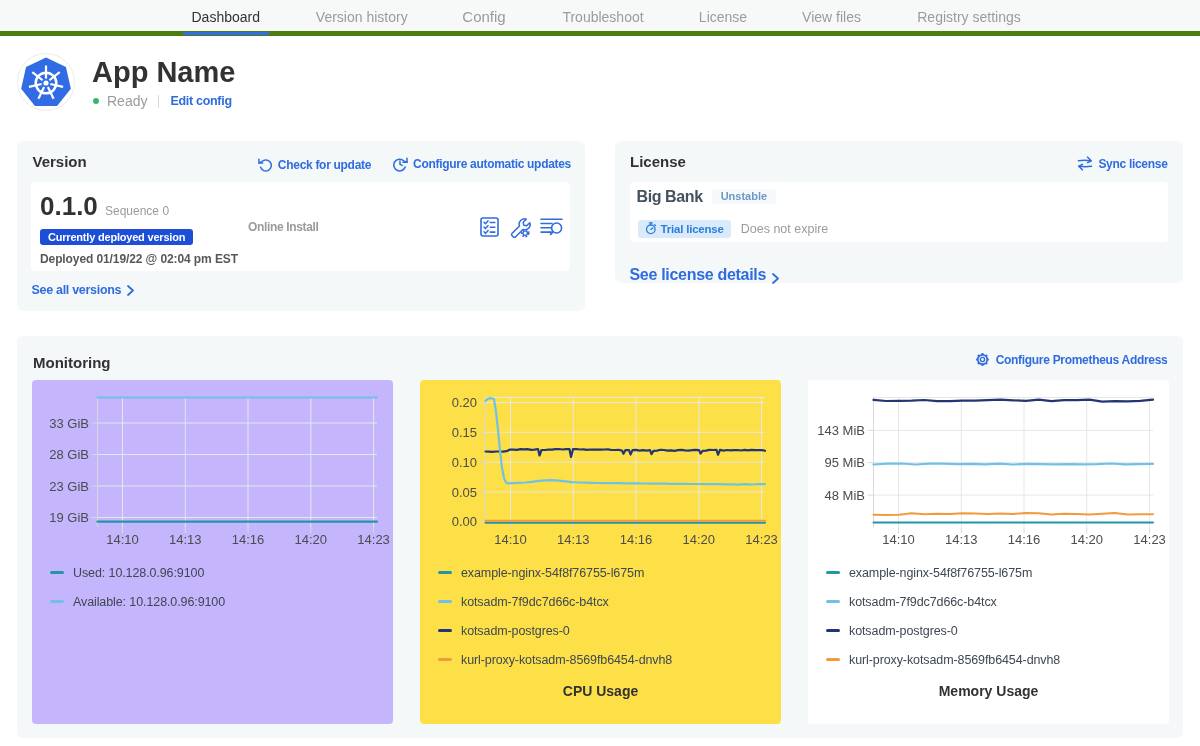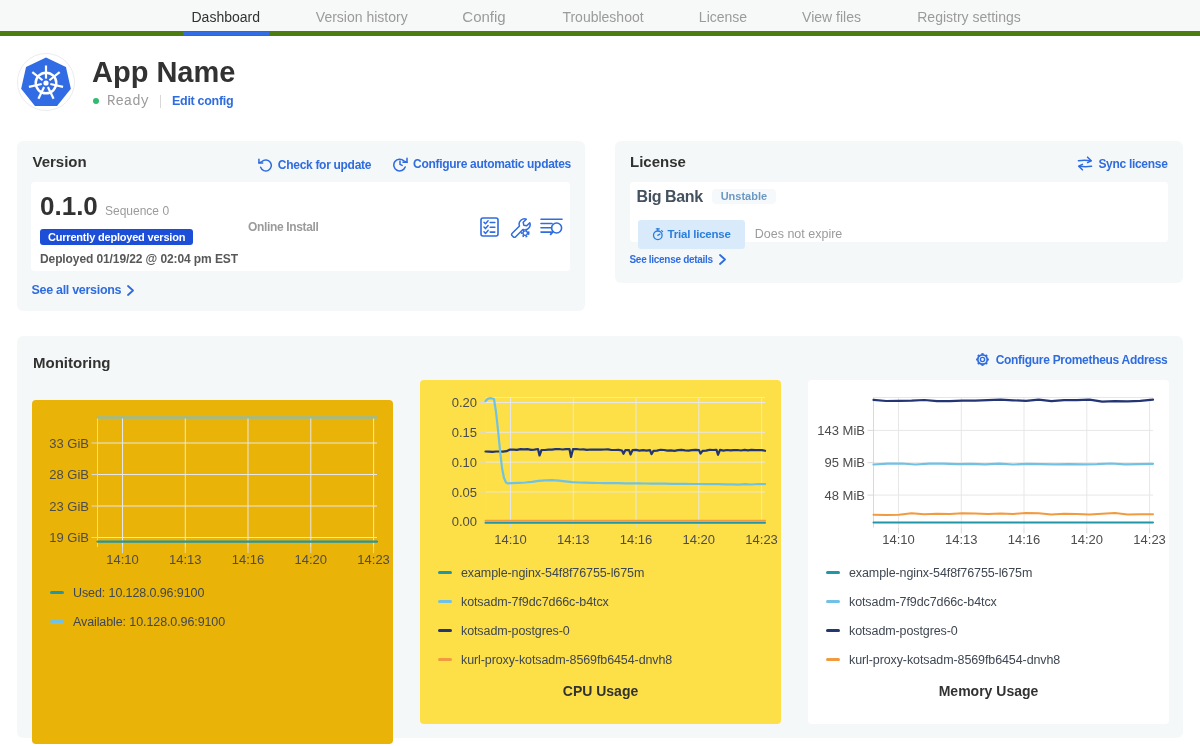--- a/index.html
+++ b/index.html
@@ -25,21 +25,21 @@
       <line x1="32.44" y1="27.26" x2="42.68" y2="19.09" stroke="#fff" stroke-width="2.2"></line>
       <line x1="33.29" y1="30.98" x2="46.06" y2="33.89" stroke="#fff" stroke-width="2.2"></line>
       <line x1="30.91" y1="33.96" x2="36.59" y2="45.77" stroke="#fff" stroke-width="2.2"></line>
       <line x1="27.09" y1="33.96" x2="21.41" y2="45.77" stroke="#fff" stroke-width="2.2"></line>
       <line x1="24.71" y1="30.98" x2="11.94" y2="33.89" stroke="#fff" stroke-width="2.2"></line>
       <line x1="25.56" y1="27.26" x2="15.32" y2="19.09" stroke="#fff" stroke-width="2.2"></line>
     </svg></div>
 <div style="position:absolute;left:92px;top:58px;font-size:29px;font-weight:bold;color:#323232;line-height:1;">App Name</div>
 <div style="position:absolute;left:93px;top:94px;height:14px;display:flex;align-items:center;">
   <span style="width:6px;height:6px;border-radius:3px;background:#31ba70;"></span>
-  <span style="margin-left:8px;font-size:14px;color:#9b9b9b;font-family:Liberation Mono, monospace;">Ready</span>
+  <span style="margin-left:8px;font-size:14px;color:#9b9b9b;">Ready</span>
   <span style="margin-left:11px;width:1px;height:13px;background:#d8d8d8;"></span>
   <span style="margin-left:11px;font-size:12.5px;color:#2f6cdf;font-weight:bold;letter-spacing:-0.3px;">Edit config</span>
 </div>
 
 <div style="position:absolute;left:17px;top:141px;width:568px;height:170px;background:#f5f8f9;border-radius:6px;">
   <div style="position:absolute;left:15.5px;top:10px;font-size:15px;font-weight:bold;color:#323232;line-height:22px;">Version</div>
   <div style="position:absolute;right:-1px;top:15px;display:flex;align-items:center;">
     <span style="display:flex;align-items:flex-end;">
         <svg width="15" height="15" viewBox="0 0 24 24" fill="none" stroke="#2f6cdf" stroke-width="2.4" stroke-linecap="round" stroke-linejoin="round">
           <polyline points="1.5 3.5 1.5 9.5 7.5 9.5"></polyline>
@@ -108,34 +108,34 @@
         </g>
       </svg>
       <span style="margin-left:5px;font-size:12px;color:#2f6cdf;font-weight:bold;letter-spacing:-0.3px;">Sync license</span>
     </div>
   <div style="position:absolute;left:15px;top:40.5px;width:538px;height:60.5px;background:#fff;border-radius:4px;">
     <div style="position:absolute;left:7px;top:6px;display:flex;align-items:center;">
       <span style="font-size:16px;font-weight:bold;color:#44525f;letter-spacing:-0.4px;">Big Bank</span>
       <span style="margin-left:9px;height:15px;line-height:15px;background:#f6f9fc;border-radius:4px;padding:0 9px;font-size:11px;font-weight:bold;color:#6c98c2;">Unstable</span>
     </div>
     <div style="position:absolute;left:8px;top:38px;display:flex;align-items:center;">
-      <span style="height:29px;display:flex;align-items:center;background:#d9ebfb;border-radius:3px;padding:0 14px;">
+      <span style="height:18px;display:flex;align-items:center;background:#d9ebfb;border-radius:3px;padding:0 7px;">
           <svg width="12" height="13" viewBox="0 0 12 13">
             <circle cx="5.8" cy="7.3" r="4.3" fill="none" stroke="#2c7edb" stroke-width="1.3"></circle>
             <line x1="5.8" y1="0.8" x2="5.8" y2="2.6" stroke="#2c7edb" stroke-width="1.4" stroke-linecap="round"></line>
             <line x1="4.3" y1="0.8" x2="7.3" y2="0.8" stroke="#2c7edb" stroke-width="1.3" stroke-linecap="round"></line>
             <line x1="9.6" y1="2.6" x2="10.6" y2="3.6" stroke="#2c7edb" stroke-width="1.3" stroke-linecap="round"></line>
             <line x1="5.8" y1="7.3" x2="7.9" y2="6.2" stroke="#2c7edb" stroke-width="1.3" stroke-linecap="round"></line>
           </svg>
           <span style="margin-left:4px;font-size:11.5px;font-weight:bold;color:#2c7edb;letter-spacing:-0.2px;">Trial license</span>
         </span>
       <span style="margin-left:10px;font-size:12.5px;color:#9b9b9b;">Does not expire</span>
     </div>
   </div>
-  <div style="position:absolute;left:15px;top:113px;display:flex;align-items:flex-end;font-size:10px;color:#2f6cdf;font-weight:bold;letter-spacing:-0.3px;">See license details <svg width="7" height="11" viewBox="0 0 7 11" style="margin-left:6px;">
+  <div style="position:absolute;left:15px;top:125px;display:flex;align-items:flex-end;font-size:16px;color:#2f6cdf;font-weight:bold;letter-spacing:-0.3px;">See license details <svg width="7" height="11" viewBox="0 0 7 11" style="margin-left:6px;">
         <polyline points="1,1 6,5.5 1,10" fill="none" stroke="#2f6cdf" stroke-width="1.8" stroke-linecap="round" stroke-linejoin="round"></polyline>
       </svg></div>
 </div>
 
 <div style="position:absolute;left:17px;top:336px;width:1166px;height:402px;background:#f5f8f9;border-radius:6px;"></div>
 <div style="position:absolute;left:33px;top:352px;font-size:15px;font-weight:bold;color:#323232;line-height:22px;">Monitoring</div>
 <div style="position:absolute;right:32.5px;top:352px;display:flex;align-items:center;">
     <svg width="15" height="15" viewBox="0 0 15 15">
       <circle cx="7.5" cy="7.5" r="2.1" fill="none" stroke="#2f6cdf" stroke-width="1.4"></circle>
       <circle cx="7.5" cy="7.5" r="4.7" fill="none" stroke="#2f6cdf" stroke-width="1.7"></circle>
@@ -145,21 +145,21 @@
         <line x1="7.50" y1="12.20" x2="7.50" y2="13.90"></line>
         <line x1="4.18" y1="10.82" x2="2.97" y2="12.03"></line>
         <line x1="2.80" y1="7.50" x2="1.10" y2="7.50"></line>
         <line x1="4.18" y1="4.18" x2="2.97" y2="2.97"></line>
         <line x1="7.50" y1="2.80" x2="7.50" y2="1.10"></line>
         <line x1="10.82" y1="4.18" x2="12.03" y2="2.97"></line>
       </g>
     </svg>
     <span style="margin-left:6px;font-size:12px;color:#2f6cdf;font-weight:bold;letter-spacing:-0.3px;">Configure Prometheus Address</span>
   </div>
-<div style="position:absolute;left:32px;top:400px;width:361px;height:344px;background:#eab308;border-radius:4px;">
+<div style="position:absolute;left:32px;top:380px;width:361px;height:344px;background:#c4b5fd;border-radius:4px;">
     <svg width="361" height="172" style="position:absolute;left:0;top:0;font-family:'Liberation Sans',sans-serif">
 <line x1="90.5" y1="17.5" x2="90.5" y2="147" stroke="#e7e7e7" stroke-width="1"></line>
 <line x1="90.5" y1="147" x2="90.5" y2="153" stroke="#d9d9d9" stroke-width="1"></line>
 <line x1="153.3" y1="17.5" x2="153.3" y2="147" stroke="#e7e7e7" stroke-width="1"></line>
 <line x1="153.3" y1="147" x2="153.3" y2="153" stroke="#d9d9d9" stroke-width="1"></line>
 <line x1="216.0" y1="17.5" x2="216.0" y2="147" stroke="#e7e7e7" stroke-width="1"></line>
 <line x1="216.0" y1="147" x2="216.0" y2="153" stroke="#d9d9d9" stroke-width="1"></line>
 <line x1="278.8" y1="17.5" x2="278.8" y2="147" stroke="#e7e7e7" stroke-width="1"></line>
 <line x1="278.8" y1="147" x2="278.8" y2="153" stroke="#d9d9d9" stroke-width="1"></line>
 <line x1="341.6" y1="17.5" x2="341.6" y2="147" stroke="#e7e7e7" stroke-width="1"></line>

